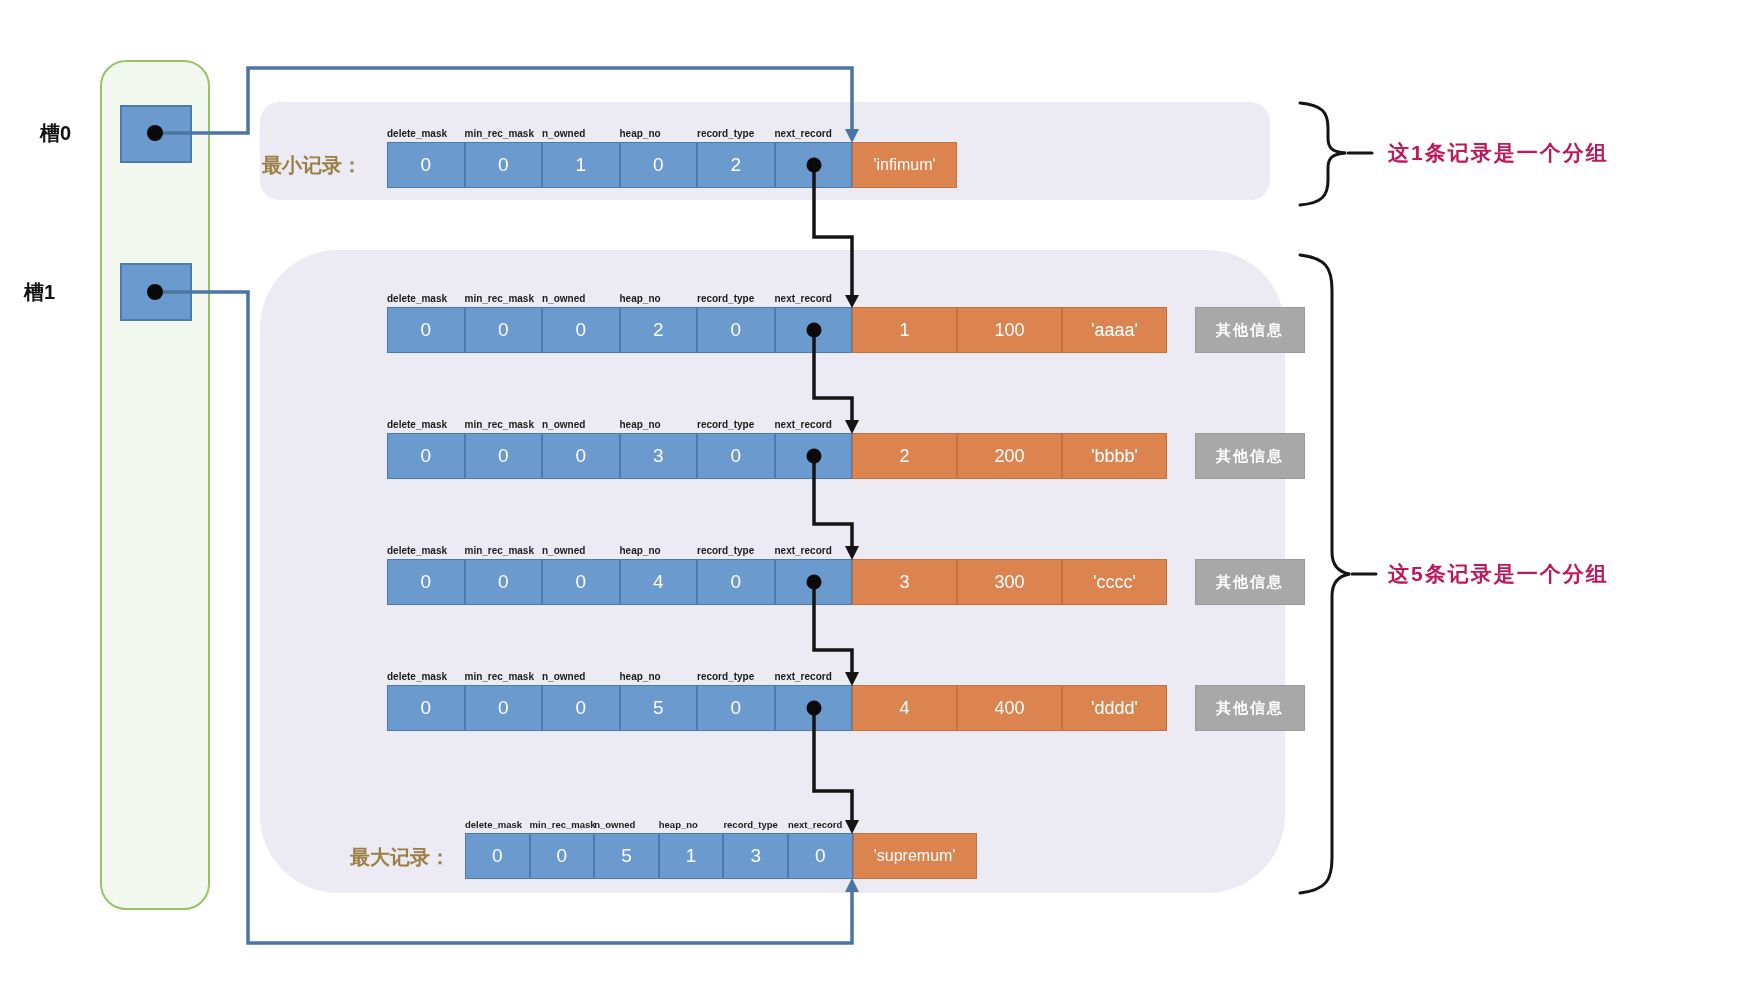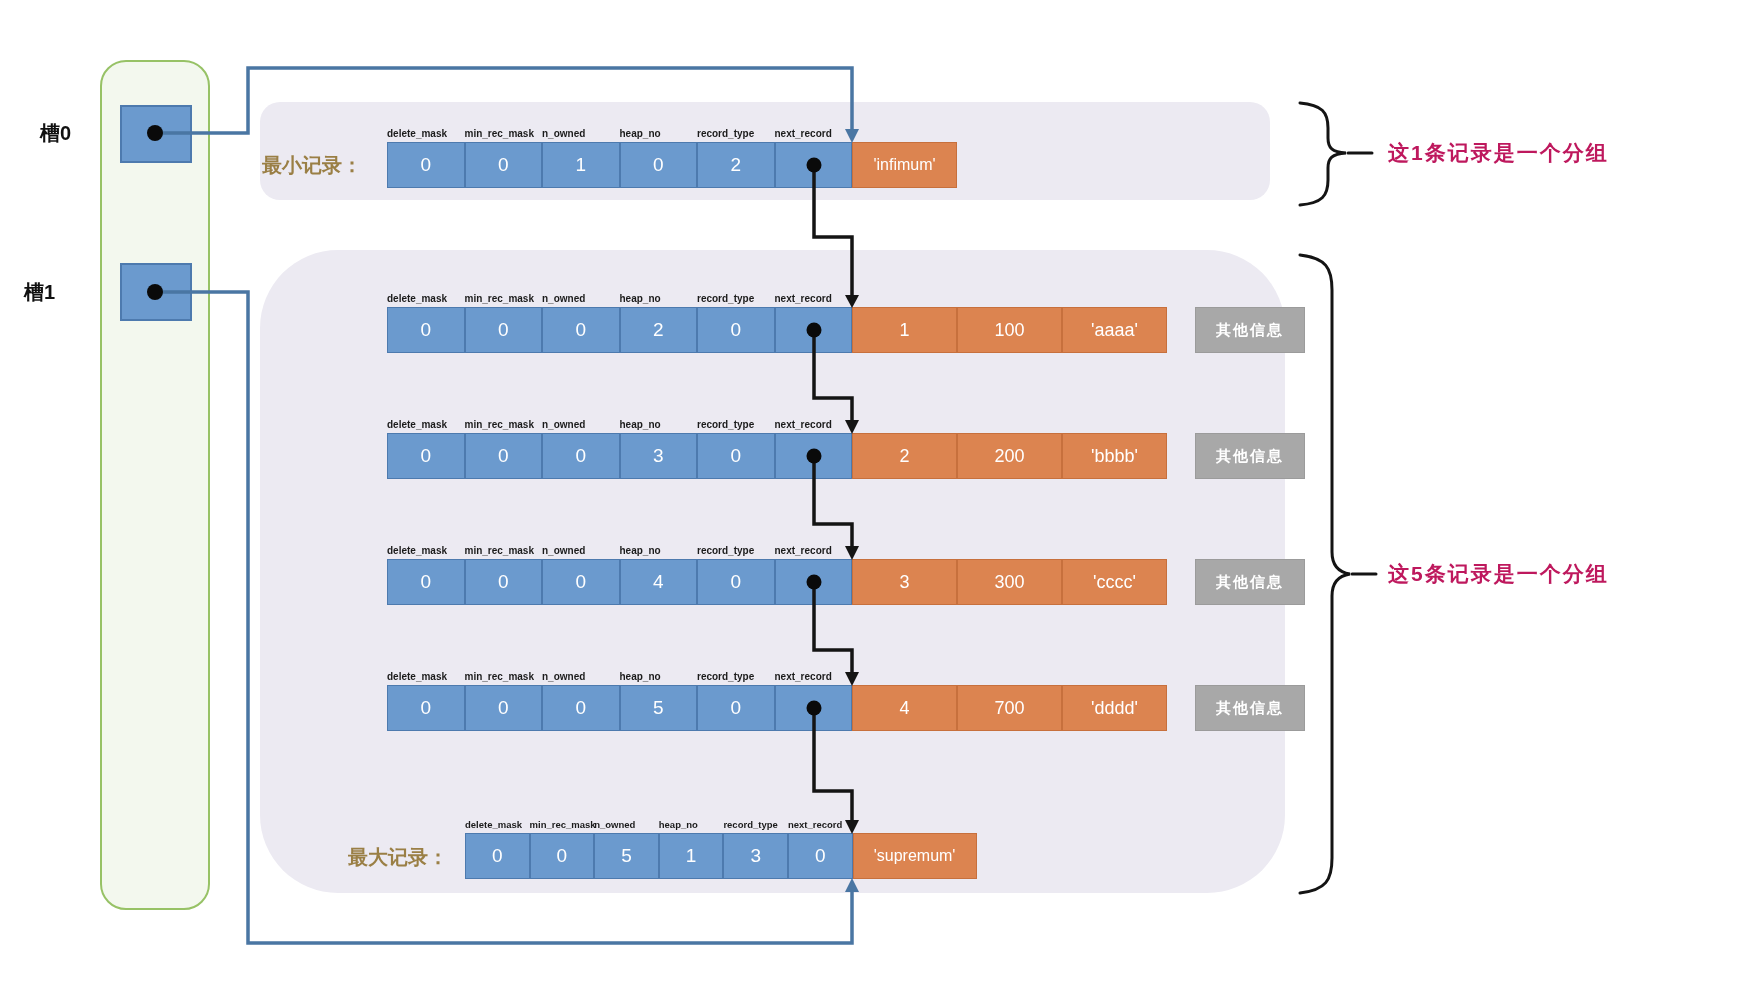--- a/index.html
+++ b/index.html
@@ -155,26 +155,26 @@
     <span class="hdr-cell w78">next_record</span>
   </div>
   <div class="abs cell-row" style="left:387px;top:685px;">
     <div class="cell blue w78">0</div>
     <div class="cell blue w78">0</div>
     <div class="cell blue w78">0</div>
     <div class="cell blue w78">5</div>
     <div class="cell blue w78">0</div>
     <div class="cell blue w78"></div>
     <div class="cell orange w105">4</div>
-    <div class="cell orange w105">700</div>
+    <div class="cell orange w105">400</div>
     <div class="cell orange w105">'dddd'</div>
     <div class="cell gray w110">其他信息</div>
   </div>
 
-  <div class="abs record-label" style="left:348px;top:844px;width:120px;text-align:left;">最大记录：</div>
+  <div class="abs record-label" style="left:330px;top:844px;width:120px;text-align:right;">最大记录：</div>
   <div class="abs hdr-row" style="left:465px;top:818px;">
     <span class="hdr-cell w65" style="font-size:9.5px;">delete_mask</span>
     <span class="hdr-cell w65" style="font-size:9.5px;">min_rec_mask</span>
     <span class="hdr-cell w65" style="font-size:9.5px;">n_owned</span>
     <span class="hdr-cell w65" style="font-size:9.5px;">heap_no</span>
     <span class="hdr-cell w65" style="font-size:9.5px;">record_type</span>
     <span class="hdr-cell w65" style="font-size:9.5px;">next_record</span>
   </div>
   <div class="abs cell-row" style="left:465px;top:833px;">
     <div class="cell blue w65">0</div>

